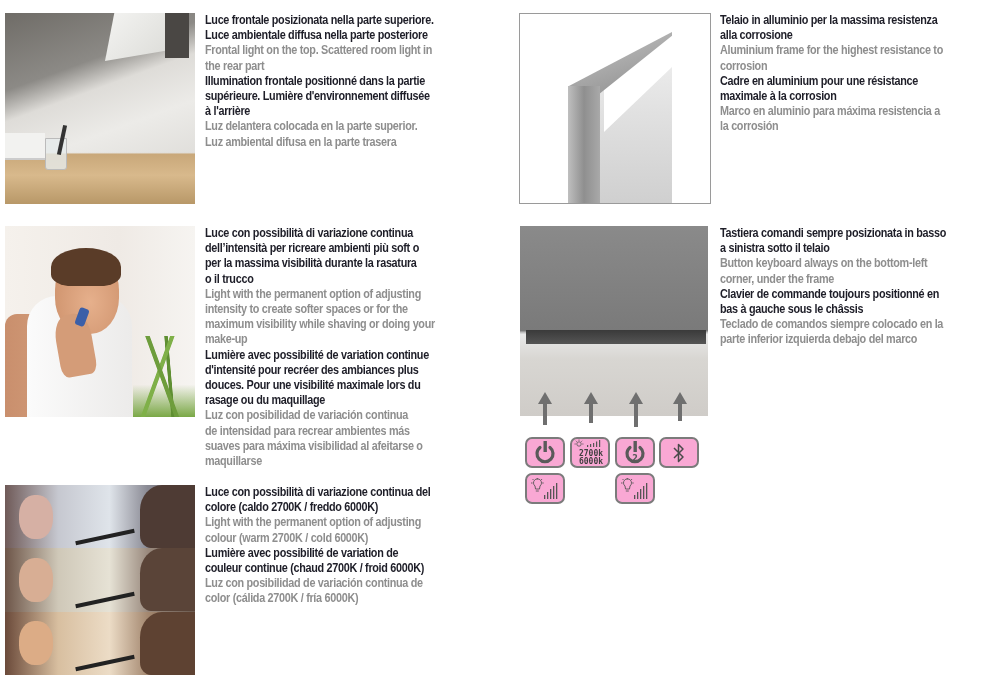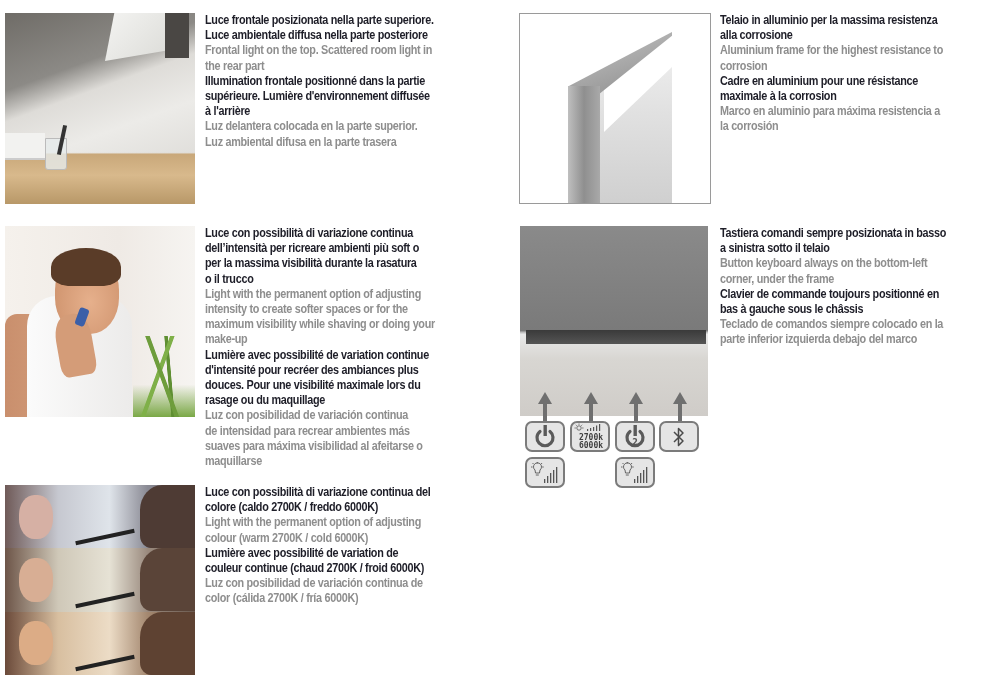--- a/index.html
+++ b/index.html
@@ -125,23 +125,23 @@
   }
   .arrow {
     position: absolute; width: 0; height: 0;
     border-left: 7px solid transparent; border-right: 7px solid transparent;
     border-bottom: 12px solid #6f6f6f;
   }
   .arrow-stem { position: absolute; width: 4px; background: #6f6f6f; }
 
   .key {
     position: absolute; box-sizing: border-box;
-    border: 2.5px solid #7b7b7b; border-radius: 7px; background: #e5e5e5;
+    border: 2.5px solid #7b7b7b; border-radius: 7px; background: #f9a8d4;
     display: flex; align-items: center; justify-content: center;
-    color: #555; font-family: "DejaVu Sans", sans-serif;
+    color: #555; font-family: "DejaVu Sans", sans-serif; margin-top: 16px;
   }
   .key svg { display: block; }
 
   
   .img-makeup {
     left: 5px; top: 485px; width: 190px; height: 190px; overflow: hidden;
   }
   .img-makeup .band {
     position: absolute; left: 0; width: 190px; height: 63.3px;
   }

